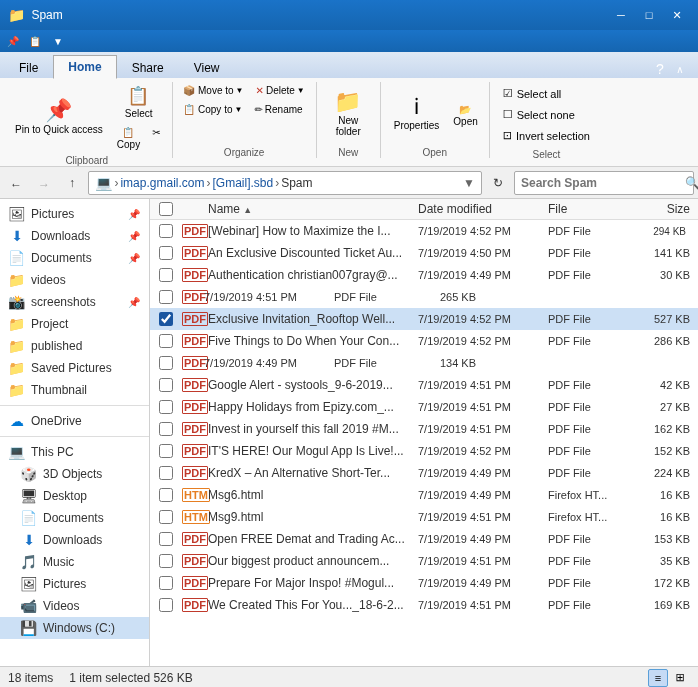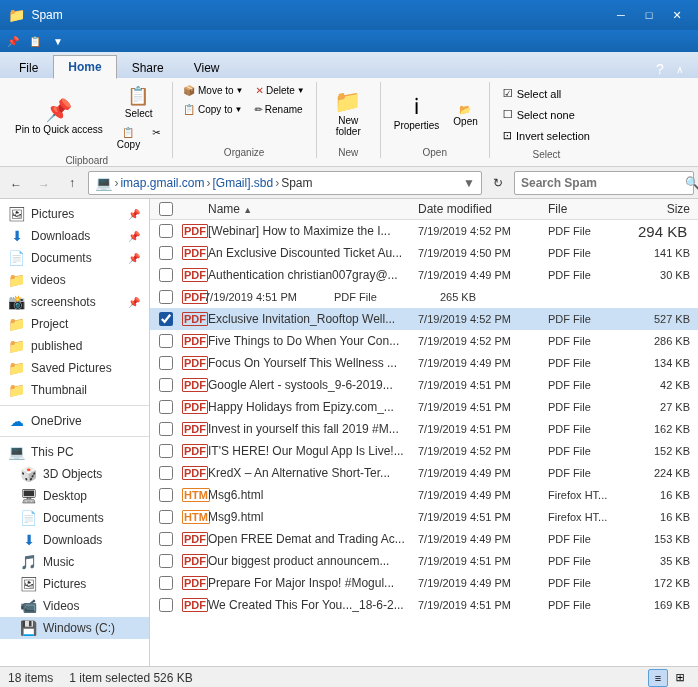--- a/index.html
+++ b/index.html
@@ -504,21 +504,21 @@
 
     <div id="file-rows-container">
         <div class="file-row">
       <div class="col-check">
         <input type="checkbox" class="file-checkbox" style="">
       </div>
       <div class="col-icon"><span style="color:#c0392b; font-size:11px; font-weight:bold; border:1px solid #c0392b; padding:0 1px; line-height:1; border-radius:1px;">PDF</span></div>
       <div class="col-name" style="white-space:nowrap;overflow:hidden;text-overflow:ellipsis;font-size:12px;">[Webinar] How to Maximize the I...</div>
       <div class="col-date" style="font-size:11px;white-space:nowrap;">7/19/2019 4:52 PM</div>
       <div class="col-type" style="font-size:11px;white-space:nowrap;">PDF File</div>
-      <div class="col-size" style="font-size:15px;white-space:nowrap;text-align:right;padding-right:12px;">294 KB</div>
+      <div class="col-size" style="font-size:10px;white-space:nowrap;text-align:right;padding-right:12px;">294 KB</div>
     </div>
         <div class="file-row">
       <div class="col-check">
         <input type="checkbox" class="file-checkbox" style="">
       </div>
       <div class="col-icon"><span style="color:#c0392b; font-size:11px; font-weight:bold; border:1px solid #c0392b; padding:0 1px; line-height:1; border-radius:1px;">PDF</span></div>
       <div class="col-name" style="white-space:nowrap;overflow:hidden;text-overflow:ellipsis;font-size:12px;">An Exclusive Discounted Ticket Au...</div>
       <div class="col-date" style="font-size:11px;white-space:nowrap;">7/19/2019 4:50 PM</div>
       <div class="col-type" style="font-size:11px;white-space:nowrap;">PDF File</div>
       <div class="col-size" style="font-size:11px;white-space:nowrap;text-align:right;padding-right:8px;">141 KB</div>
@@ -560,21 +560,20 @@
       <div class="col-name" style="white-space:nowrap;overflow:hidden;text-overflow:ellipsis;font-size:12px;">Five Things to Do When Your Con...</div>
       <div class="col-date" style="font-size:11px;white-space:nowrap;">7/19/2019 4:52 PM</div>
       <div class="col-type" style="font-size:11px;white-space:nowrap;">PDF File</div>
       <div class="col-size" style="font-size:11px;white-space:nowrap;text-align:right;padding-right:8px;">286 KB</div>
     </div>
         <div class="file-row">
       <div class="col-check">
         <input type="checkbox" class="file-checkbox" style="">
       </div>
       <div class="col-icon"><span style="color:#c0392b; font-size:11px; font-weight:bold; border:1px solid #c0392b; padding:0 1px; line-height:1; border-radius:1px;">PDF</span></div>
-      <div class="col-name" style="white-space:nowrap;overflow:hidden;text-overflow:ellipsis;font-size:12px;">Focus On Yourself This Wellness ...</div>
       <div class="col-date" style="font-size:11px;white-space:nowrap;">7/19/2019 4:49 PM</div>
       <div class="col-type" style="font-size:11px;white-space:nowrap;">PDF File</div>
       <div class="col-size" style="font-size:11px;white-space:nowrap;text-align:right;padding-right:8px;">134 KB</div>
     </div>
         <div class="file-row">
       <div class="col-check">
         <input type="checkbox" class="file-checkbox" style="">
       </div>
       <div class="col-icon"><span style="color:#c0392b; font-size:11px; font-weight:bold; border:1px solid #c0392b; padding:0 1px; line-height:1; border-radius:1px;">PDF</span></div>
       <div class="col-name" style="white-space:nowrap;overflow:hidden;text-overflow:ellipsis;font-size:12px;">Google Alert - systools_9-6-2019...</div>

